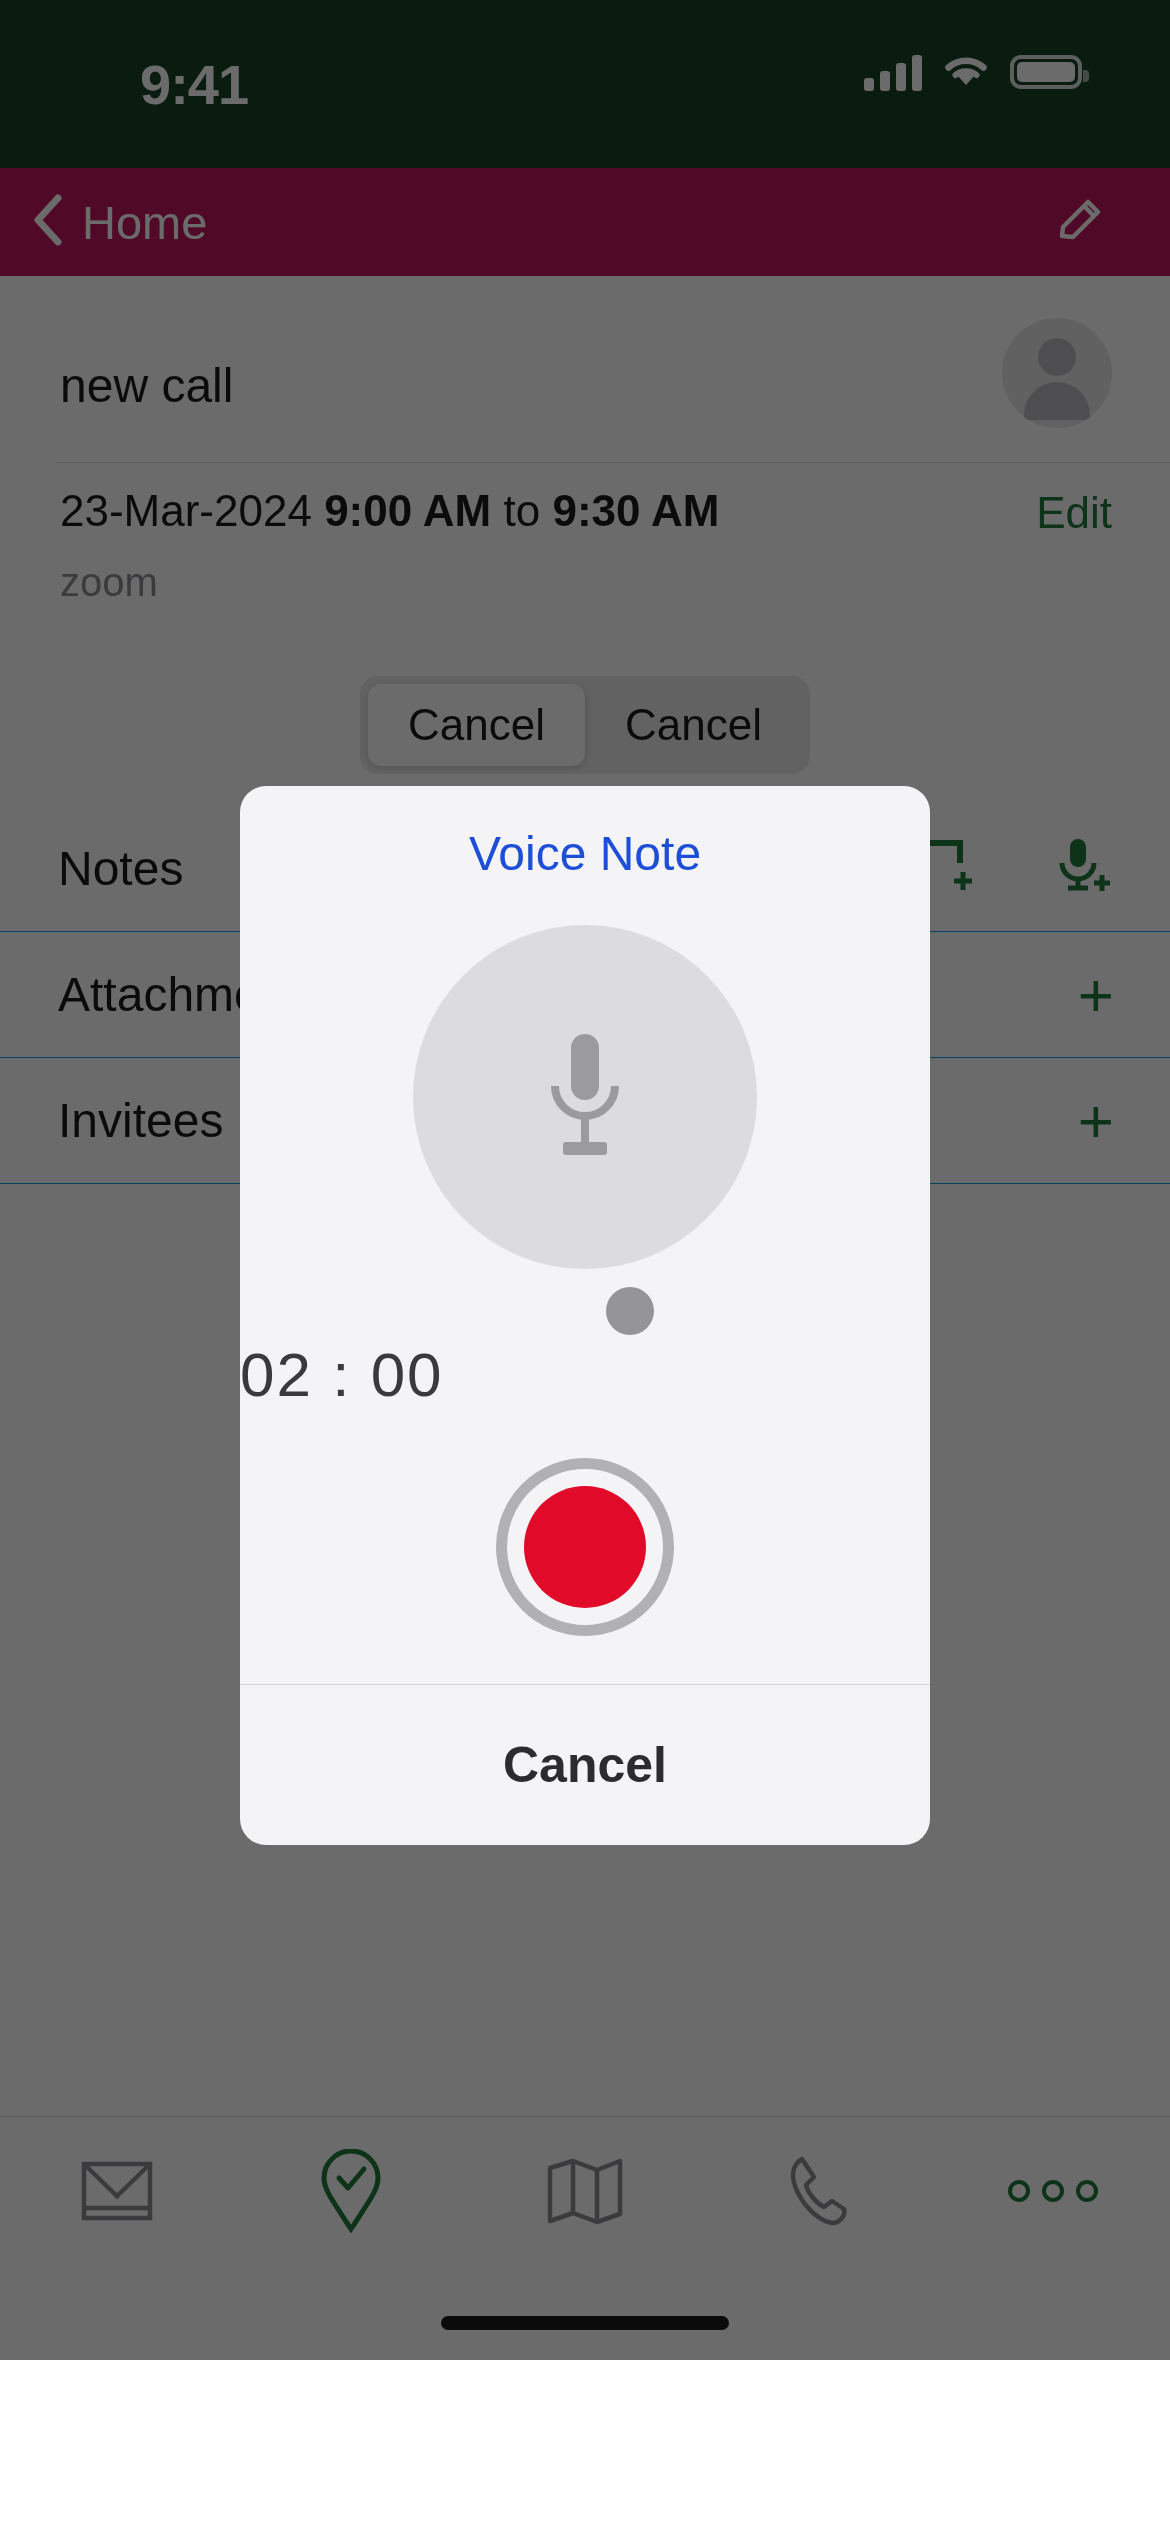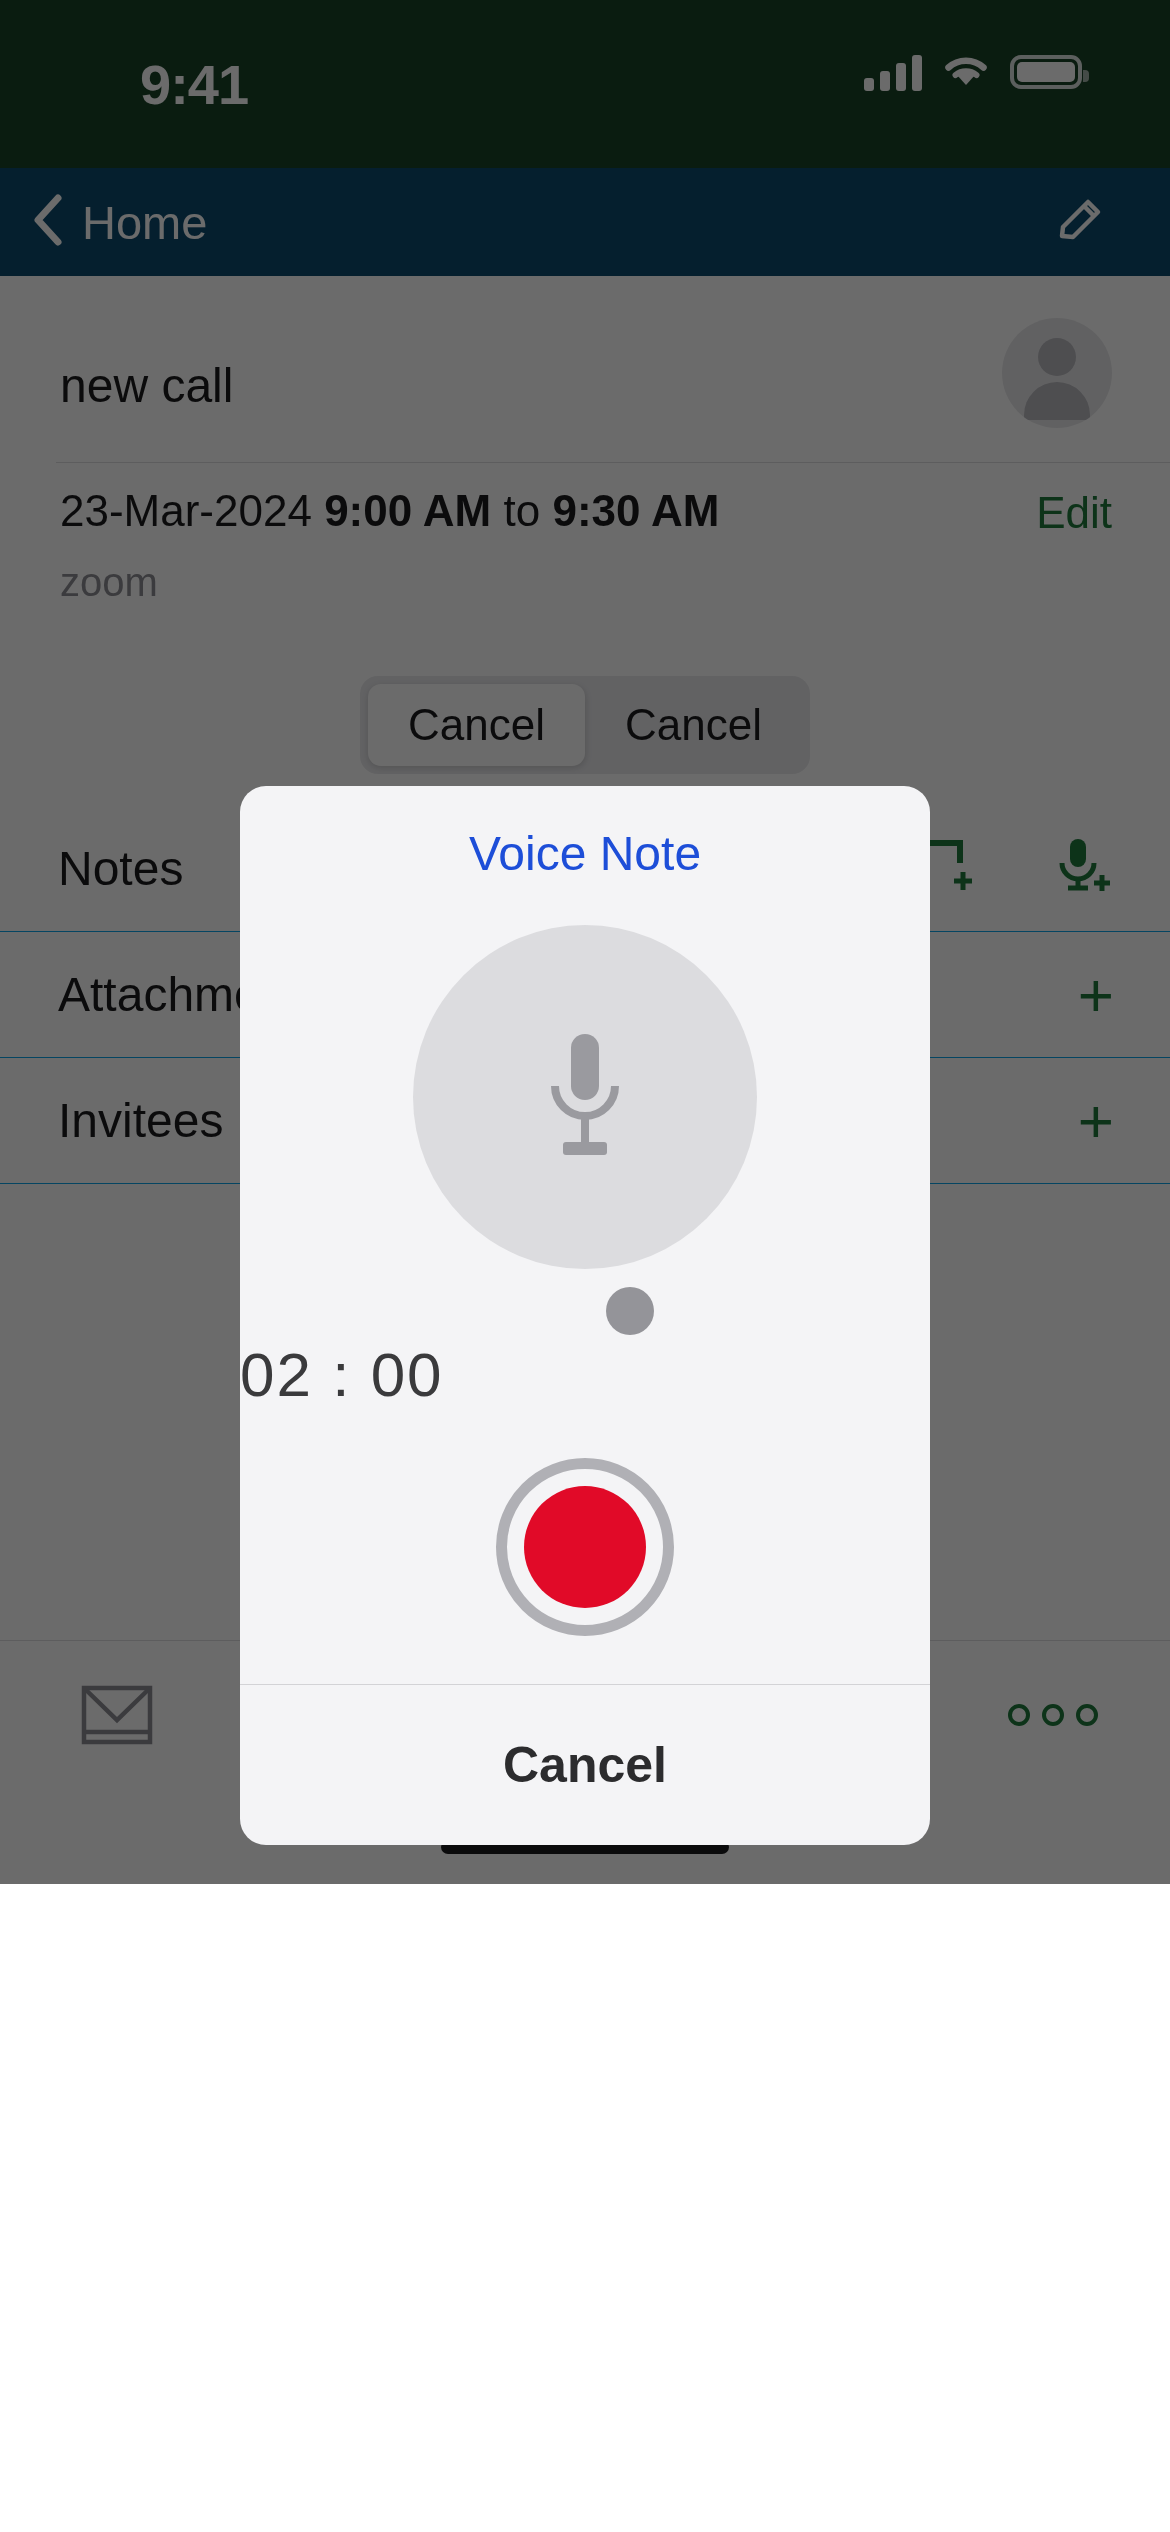--- a/index.html
+++ b/index.html
@@ -4,21 +4,21 @@
 <style>
   * { box-sizing: border-box; margin: 0; padding: 0; }
   html, body {
     width: 1170px; height: 2532px;
     background: #ffffff;
     font-family: "Liberation Sans", sans-serif;
     overflow: hidden;
   }
   #phone {
     position: relative;
-    width: 1170px; height: 1884px;
+    width: 1170px; height: 2360px;
     background: #ffffff;
     overflow: hidden;
   }
 
   
   #app-screen {
     position: absolute; inset: 0;
     background: #ffffff;
   }
 
@@ -51,21 +51,21 @@
     content:""; position: absolute; right: -11px; top: 11px;
     width: 6px; height: 12px; background: rgba(255,255,255,.6);
     border-radius: 0 4px 4px 0;
   }
   .battery span { display:block; width: 100%; height: 100%; background:#ffffff; border-radius: 5px; }
 
   
   #nav-bar {
     position: absolute; top: 168px; left: 0;
     width: 1170px; height: 108px;
-    background: #0c4a6e;
+    background: #be185d;
     display: flex; align-items: center;
   }
   #back-button {
     display: flex; align-items: center; gap: 18px;
     margin-left: 30px; cursor: pointer;
   }
   #back-label { font-size: 47px; color: #ffffff; }
   #edit-pencil { position: absolute; right: 60px; top: 24px; }
 
   

